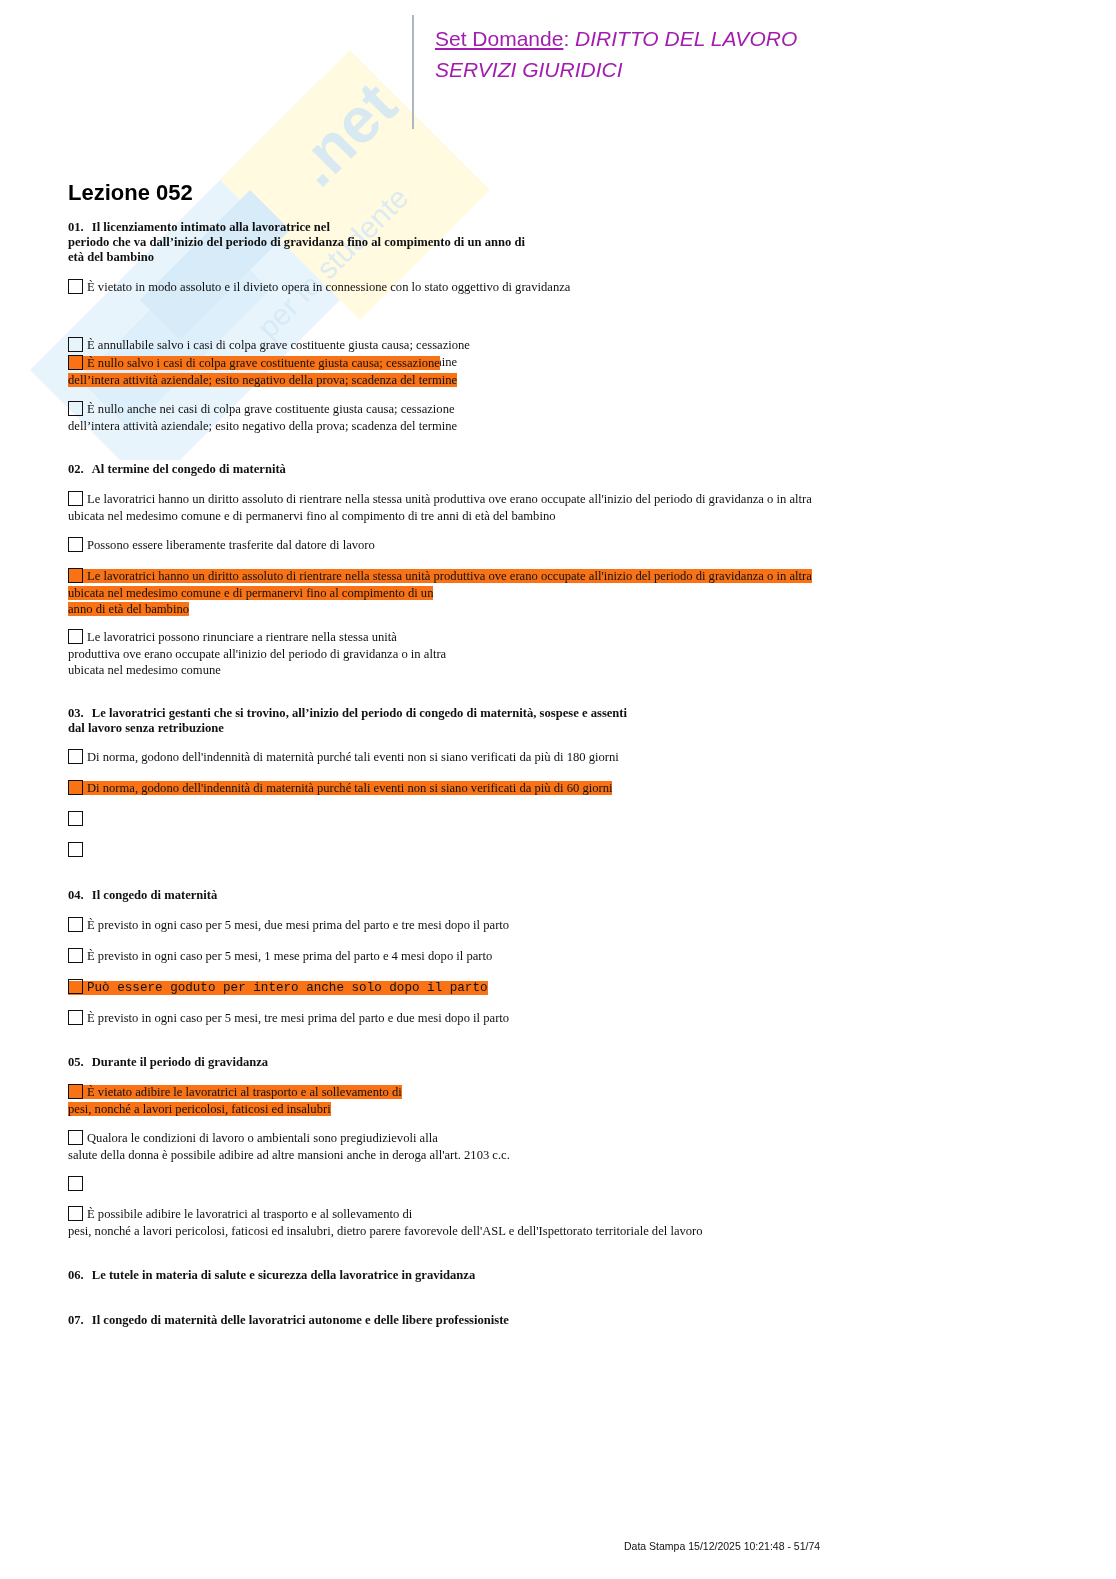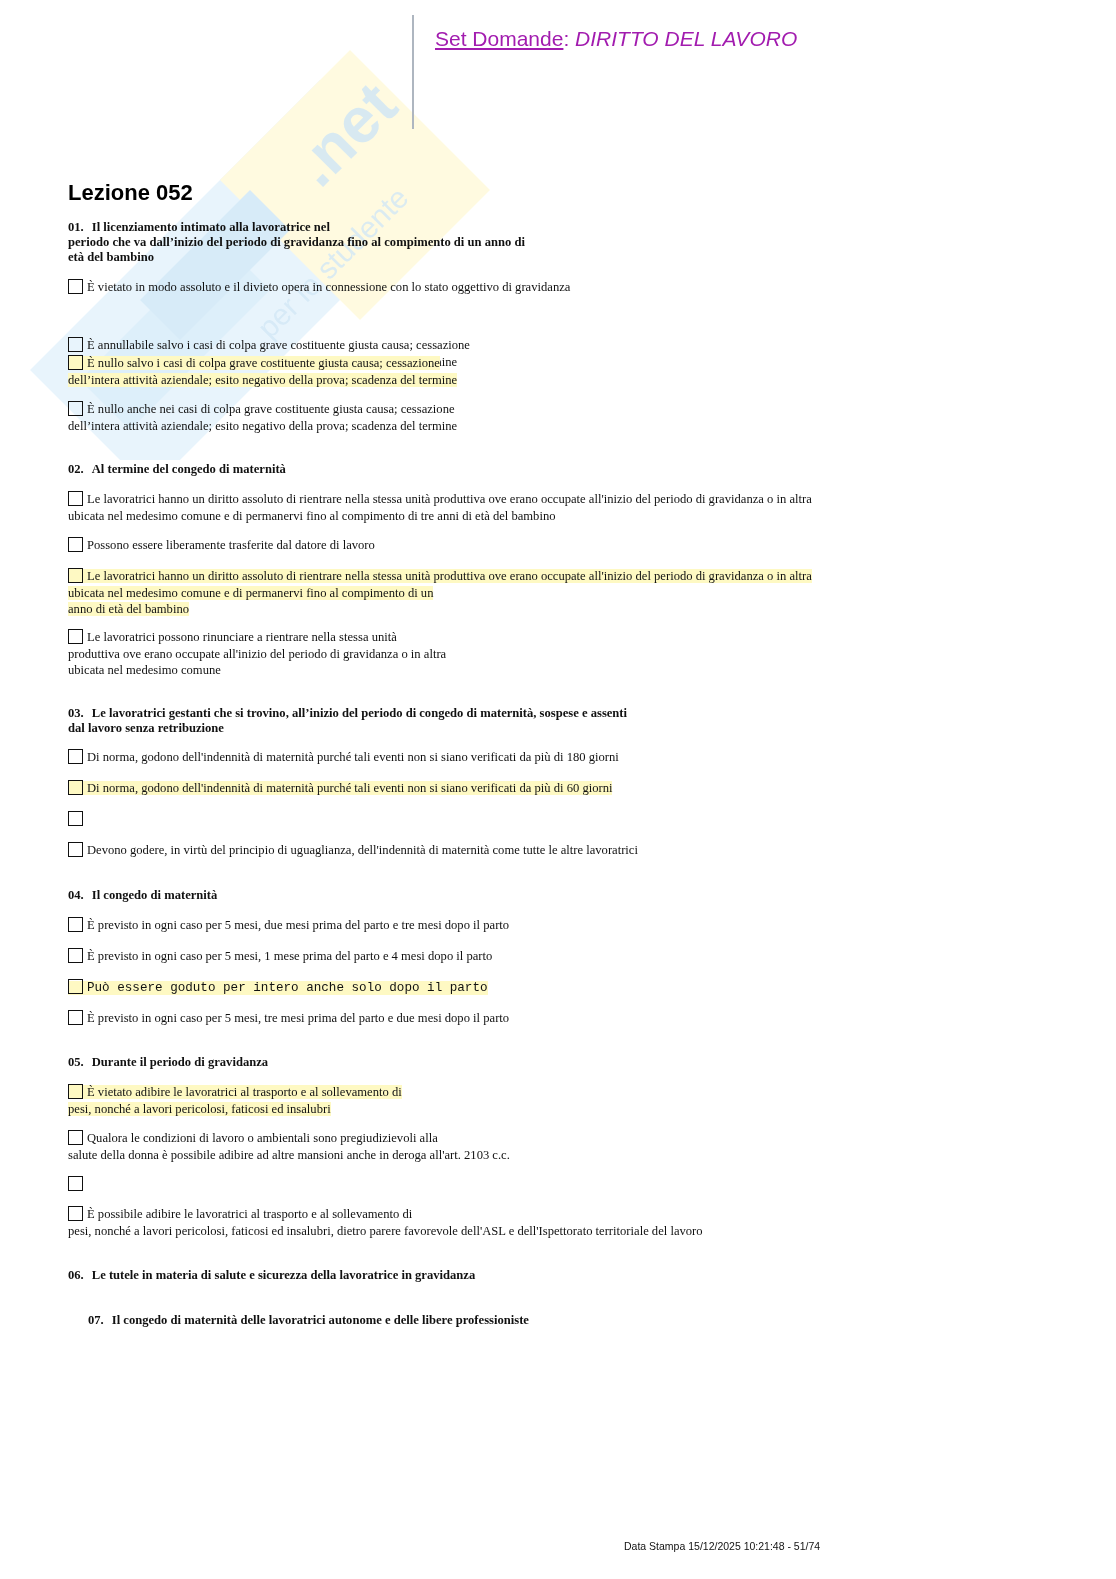--- a/index.html
+++ b/index.html
@@ -21,21 +21,21 @@
   .lesson-title { position: absolute; left: 68px; top: 180px; z-index: 2;
     font-family: "Liberation Sans", "DejaVu Sans", sans-serif; font-weight: bold; font-size: 22px; color: #000; }
 
   .content { position: absolute; left: 68px; top: 0; width: 880px; z-index: 2;
     font-family: "Liberation Serif", "DejaVu Serif", serif; font-size: 12.6px; color: #111; }
 
   .q { position: absolute; left: 0; font-weight: bold; line-height: 15px; }
   .q .num { margin-right: 8px; }
 
   .opt { position: absolute; left: 0; line-height: 16.5px; white-space: pre-line; }
-  .opt .hl { background: #fef9c3; box-decoration-break: clone; -webkit-box-decoration-break: clone; }
+  .opt .hl { background: #f97316; box-decoration-break: clone; -webkit-box-decoration-break: clone; }
   .cb { display: inline-block; width: 15px; height: 15px; border: 1.5px solid #111; box-sizing: border-box;
         vertical-align: -3px; margin-right: 4px; background: transparent; }
 
   .footer { position: absolute; left: 624px; top: 1540px; z-index: 2;
     font-family: "Liberation Sans", "DejaVu Sans", sans-serif; font-size: 10.5px; color: #111; }
 </style>
 </head>
 <body>
 
 <div class="page">
@@ -49,20 +49,23 @@
     </g>
     <text x="300" y="150" transform="rotate(-45 300 150)" font-family="Liberation Sans, sans-serif" font-size="64" font-weight="bold" fill="#cfe6f6" opacity="0.8">.net</text>
     <text x="250" y="300" transform="rotate(-45 250 300)" font-family="Liberation Sans, sans-serif" font-size="30" fill="#d3e8f6" opacity="0.8">per lo studente</text>
   </svg>
 
   <div class="header-rule"></div>
 
   <div class="header">
     <div>
       <span class="u">Set Domande</span><span>: </span><i>DIRITTO DEL LAVORO</i>
+    </div>
+    <div>
+      <i>SERVIZI GIURIDICI</i>
     </div>
   </div>
 
   <div class="lesson-title">Lezione 052</div>
 
   <div class="content">
 
     <div class="q" style="top:220px;"><span class="num">01.</span><span style="white-space:pre-line">Il licenziamento intimato alla lavoratrice nel
 periodo che va dall’inizio del periodo di gravidanza fino al compimento di un anno di
 età del bambino</span></div>
@@ -83,36 +86,36 @@
 anno di età del bambino</span></span></div>
     <div class="opt" style="top:629px;"><span class="cb"></span><span>Le lavoratrici possono rinunciare a rientrare nella stessa unità
 produttiva ove erano occupate all'inizio del periodo di gravidanza o in altra
 ubicata nel medesimo comune</span></div>
 
     <div class="q" style="top:706px;"><span class="num">03.</span><span style="white-space:pre-line">Le lavoratrici gestanti che si trovino, all’inizio del periodo di congedo di maternità, sospese e assenti
 dal lavoro senza retribuzione</span></div>
     <div class="opt" style="top:749px;"><span class="cb"></span><span>Di norma, godono dell'indennità di maternità purché tali eventi non si siano verificati da più di 180 giorni</span></div>
     <div class="opt" style="top:780px;"><span class="hl"><span class="cb"></span><span>Di norma, godono dell'indennità di maternità purché tali eventi non si siano verificati da più di 60 giorni</span></span></div>
     <div class="opt" style="top:811px;"><span class="cb"></span></div>
-    <div class="opt" style="top:842px;"><span class="cb"></span><span>Devono godere, in virtù del principio di uguaglianza, dell'indennità di maternità come tutte le altre lavoratrici</span></div>
+    <div class="opt" style="top:842px;"><span class="cb"></span></div>
 
     <div class="q" style="top:888px;"><span class="num">04.</span><span>Il congedo di maternità</span></div>
     <div class="opt" style="top:917px;"><span class="cb"></span><span>È previsto in ogni caso per 5 mesi, due mesi prima del parto e tre mesi dopo il parto</span></div>
     <div class="opt" style="top:948px;"><span class="cb"></span><span>È previsto in ogni caso per 5 mesi, 1 mese prima del parto e 4 mesi dopo il parto</span></div>
     <div class="opt" style="top:979px;font-family:Liberation Mono, monospace;"><span class="hl"><span class="cb"></span><span>Può essere goduto per intero anche solo dopo il parto</span></span></div>
     <div class="opt" style="top:1010px;"><span class="cb"></span><span>È previsto in ogni caso per 5 mesi, tre mesi prima del parto e due mesi dopo il parto</span></div>
 
     <div class="q" style="top:1055px;"><span class="num">05.</span><span>Durante il periodo di gravidanza</span></div>
     <div class="opt" style="top:1084px;"><span class="hl"><span class="cb"></span><span>È vietato adibire le lavoratrici al trasporto e al sollevamento di
 pesi, nonché a lavori pericolosi, faticosi ed insalubri</span></span></div>
     <div class="opt" style="top:1130px;"><span class="cb"></span><span>Qualora le condizioni di lavoro o ambientali sono pregiudizievoli alla
 salute della donna è possibile adibire ad altre mansioni anche in deroga all'art. 2103 c.c.</span></div>
     <div class="opt" style="top:1176px;"><span class="cb"></span></div>
     <div class="opt" style="top:1206px;"><span class="cb"></span><span>È possibile adibire le lavoratrici al trasporto e al sollevamento di
 pesi, nonché a lavori pericolosi, faticosi ed insalubri, dietro parere favorevole dell'ASL e dell'Ispettorato territoriale del lavoro</span></div>
 
     <div class="q" style="top:1268px;"><span class="num">06.</span><span>Le tutele in materia di salute e sicurezza della lavoratrice in gravidanza</span></div>
 
-    <div class="q" style="top:1313px;margin-left:20px;"><span class="num">07.</span><span>Il congedo di maternità delle lavoratrici autonome e delle libere professioniste</span></div>
+    <div class="q" style="top:1313px;"><span class="num">07.</span><span>Il congedo di maternità delle lavoratrici autonome e delle libere professioniste</span></div>
   </div>
 
   <div class="footer">Data Stampa 15/12/2025 10:21:48 - 51/74</div>
 </div>
 
 </body></html>

